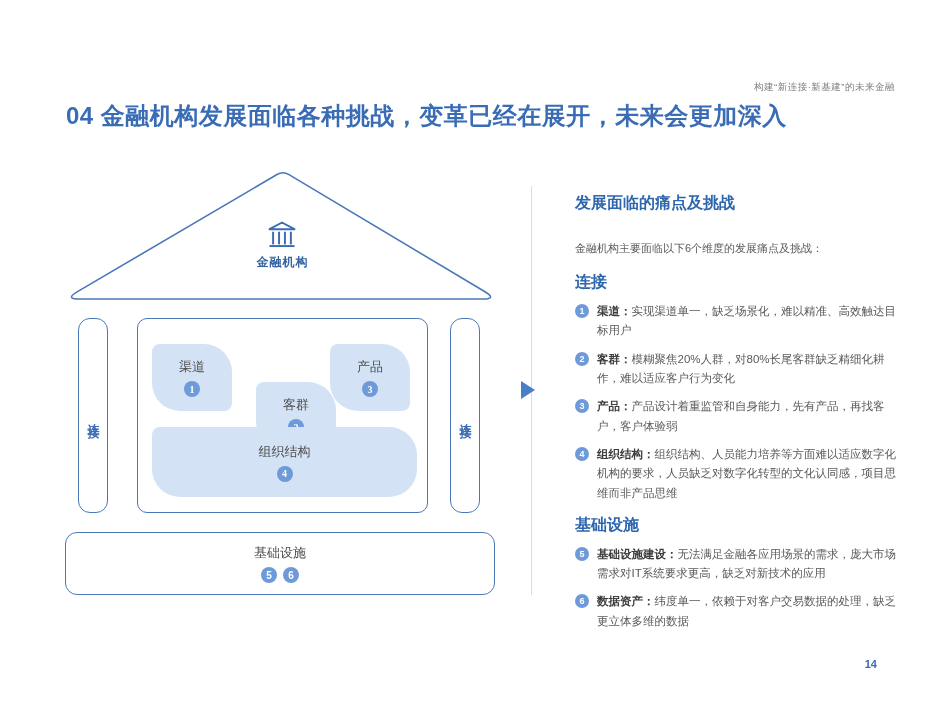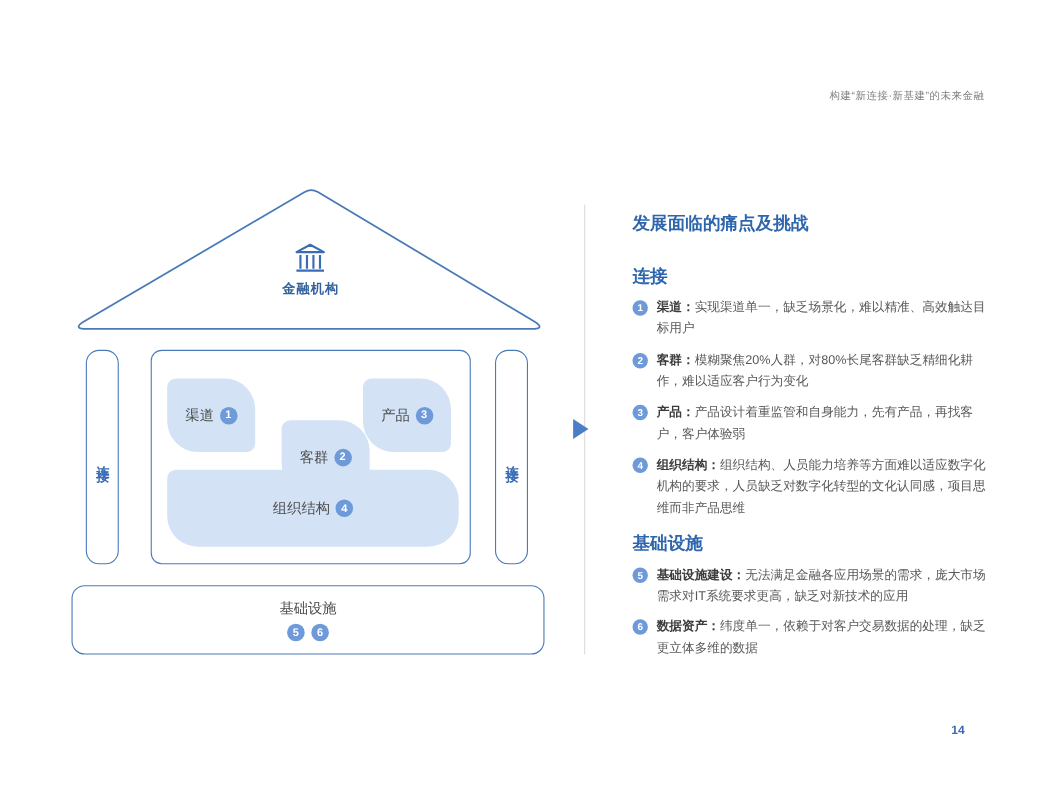--- a/index.html
+++ b/index.html
@@ -17,21 +17,21 @@
   .house-label{position:absolute;left:137px;top:254px;width:291px;text-align:center;
     font-size:12px;font-weight:bold;color:#33639f;letter-spacing:1px;}
 
   .pillar{position:absolute;top:318px;width:30px;height:195px;border:1.5px solid #4a79b8;border-radius:12px;
     background:#fff;display:flex;align-items:center;justify-content:center;}
   .pillar-l{left:78px;} .pillar-r{left:450px;}
   .pillar-text{writing-mode:vertical-rl;text-orientation:upright;font-size:12px;font-weight:bold;color:#3a6cb5;letter-spacing:3px;}
 
   .house-body{position:absolute;left:137px;top:318px;width:291px;height:195px;border:1.5px solid #4a79b8;border-radius:10px;background:#fff;}
 
-  .room{position:absolute;background:#d3e2f5;display:flex;flex-direction:row;align-items:center;justify-content:center;gap:5px;}
+  .room{position:absolute;background:#d3e2f5;display:flex;flex-direction:column;align-items:center;justify-content:center;gap:5px;font-family:Liberation Serif, serif;}
   .room-sm{top:344px;width:80px;height:67px;border-radius:8px 28px 8px 28px;}
   .room-1{left:152px;} .room-2{left:256px;margin-top:38px;} .room-3{left:330px;}
   .room-org{left:152px;top:427px;width:265px;height:70px;border-radius:8px 28px 28px 28px;}
   .room-label{font-size:13px;color:#4d4d4d;}
 
   .num-badge{display:inline-flex;align-items:center;justify-content:center;width:16px;height:16px;border-radius:50%;
     background:#6e9ad9;color:#fff;font-size:10px;font-weight:bold;}
 
   .foundation{position:absolute;left:65px;top:532px;width:430px;height:63px;border:1.5px solid #4a79b8;border-radius:12px;
     background:#fff;display:flex;flex-direction:column;align-items:center;justify-content:center;gap:5px;}
@@ -52,20 +52,21 @@
   .item p{margin:0;font-size:11.5px;line-height:1.68;color:#595959;}
   .item p b{color:#3c3c3c;}
 </style>
 </head>
 <body>
 
 <div class="page">
 
   <div class="header-note">构建“新连接·新基建”的未来金融</div>
 
+  <h1 class="page-title">04 金融机构发展面临各种挑战，变革已经在展开，未来会更加深入</h1>
 
   <svg class="roof-svg" viewBox="0 0 442 140">
     <path d="M229.0 9.6 L425 126.8 Q437 134 423 134 L19 134 Q5 134 17.1 126.9 L217.0 9.5 Q223 6 229.0 9.6 Z" fill="none" stroke="#4a79b8" stroke-width="1.6"></path>
   </svg>
 
   <svg class="bank-icon" viewBox="0 0 36 32">
     <g fill="none" stroke="#3a6cb5" stroke-width="2.2" stroke-linejoin="round" stroke-linecap="square">
       <path d="M4 10 L18 2.5 L32 10 Z"></path>
       <line x1="8" y1="14" x2="8" y2="26"></line>
       <line x1="14.7" y1="14" x2="14.7" y2="26"></line>
@@ -109,20 +110,21 @@
       <span class="num-badge">5</span>
       <span class="num-badge">6</span>
     </span>
   </div>
 
   <div class="divider"></div>
   <div class="flow-arrow"></div>
 
   <div class="panel">
     <h2 class="panel-heading">发展面临的痛点及挑战</h2>
+    <p class="panel-sub">金融机构主要面临以下6个维度的发展痛点及挑战：</p>
     <div id="sections">
         <div>
           <div class="sec-title">连接</div>
           <div class="item">
             <span class="badge">1</span>
             <p><b>渠道：</b>实现渠道单一，缺乏场景化，难以精准、高效触达目标用户</p>
           </div>
           <div class="item">
             <span class="badge">2</span>
             <p><b>客群：</b>模糊聚焦20%人群，对80%长尾客群缺乏精细化耕作，难以适应客户行为变化</p>

